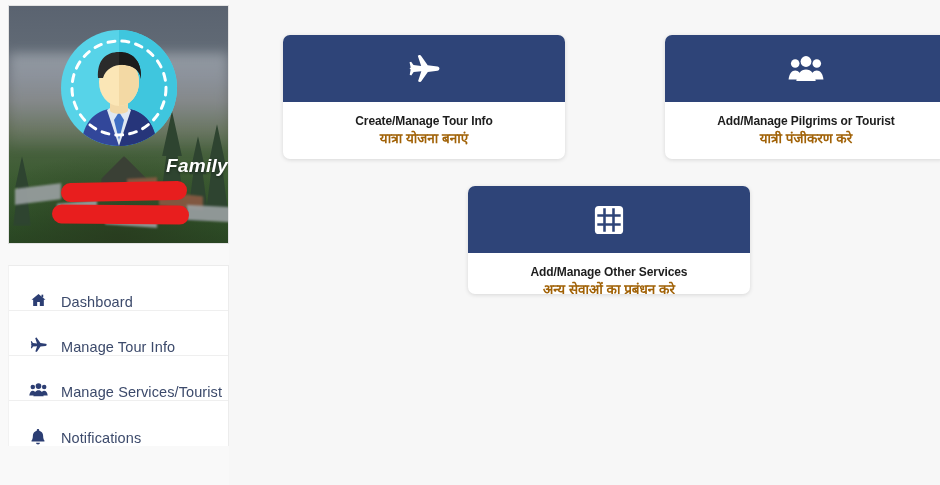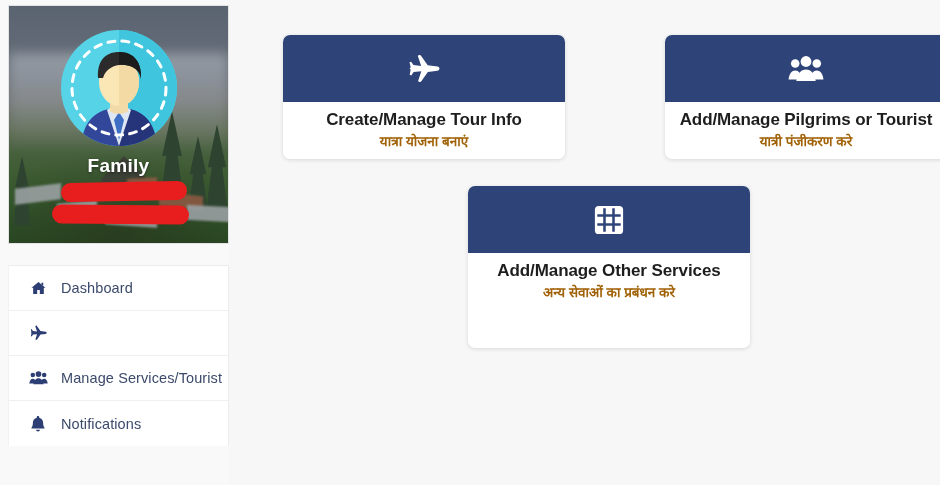--- a/index.html
+++ b/index.html
@@ -106,26 +106,27 @@
     width: 116px;
     height: 116px;
   }
   .avatar svg { display: block; width: 116px; height: 116px; }
 
   .profile-name {
     position: absolute;
     left: 0;
     top: 149px;
     width: 100%;
-    text-align: center;
+    text-align: right;
     color: #ffffff;
     font-size: 19px;
     font-weight: bold;
     letter-spacing: 0.3px;
     text-shadow: 0 1px 3px rgba(0,0,0,0.45);
+    font-style: italic;
   }
   .profile-sub {
     position: absolute;
     left: 0;
     top: 176px;
     width: 100%;
     text-align: center;
     color: #ffffff;
     font-size: 15px;
     font-weight: bold;
@@ -157,21 +158,21 @@
     top: 265px;
     width: 221px;
     background: #ffffff;
     border-top: 1px solid #ececec;
     border-left: 1px solid #f2f2f2;
     border-right: 1px solid #ececec;
     box-sizing: border-box;
   }
   .menu-item {
     display: flex;
-    align-items: center;
+    align-items: flex-end;
     height: 45px;
     padding-left: 18px;
     box-sizing: border-box;
     border-bottom: 1px solid #efefef;
     cursor: pointer;
   }
   .menu-item:last-child { border-bottom: none; }
   .menu-icon {
     width: 22px;
     height: 20px;
@@ -217,37 +218,37 @@
   .card-header svg { display: block; }
   .card-body {
     height: 57px;
     display: flex;
     flex-direction: column;
     align-items: center;
     justify-content: center;
     padding: 0 6px;
   }
   .card-title {
-    font-size: 17px;
+    font-size: 12px;
     font-weight: bold;
     color: #1d1d1d;
     letter-spacing: -0.1px;
     line-height: 1.35;
   }
   .card-subtitle {
     font-size: 13.5px;
     font-weight: bold;
     color: #a16207;
     line-height: 1.35;
     margin-top: 1px;
   }
 
   #card-tour     { left: 54px;  top: 35px;  width: 282px; height: 124px; }
   #card-pilgrims { left: 436px; top: 35px;  width: 282px; height: 124px; }
-  #card-services { left: 239px; top: 186px; width: 282px; height: 162px; }
+  #card-services { left: 239px; top: 186px; width: 282px; height: 108px; }
 </style>
 </head>
 <body>
 
 <div class="sidebar">
 
   <div class="profile-card">
     <div class="profile-photo">
       <div class="photo-fog"></div>
       <div class="hut-dark"></div>
@@ -311,20 +312,21 @@
       </span>
       <span class="menu-label">Dashboard</span>
     </div>
 
     <div class="menu-item">
       <span class="menu-icon">
         <svg width="19" height="18" viewBox="0 0 24 24" fill="currentColor">
           <path d="M21.5 10.2 L14.6 9.3 L9.9 2.6 C9.6 2.2 9.1 2 8.7 2.2 L7.6 2.7 L10 9.9 L4.6 9.2 L2.9 6.8 L1.8 7.2 L2.6 10.9 L1.8 11.6 L2.6 12.4 L1.9 16.1 L3 16.5 L4.7 14.1 L10.1 13.5 L7.8 20.6 L8.9 21.1 C9.3 21.3 9.8 21.1 10.1 20.7 L14.7 14.1 L21.5 13.2 C22.3 13.1 22.9 12.5 22.9 11.7 C22.9 10.9 22.3 10.3 21.5 10.2 Z"></path>
         </svg>
       </span>
+      <span class="menu-label">Manage Tour Info</span>
     </div>
 
     <div class="menu-item">
       <span class="menu-icon">
         <svg width="19" height="16" viewBox="0 0 26 20" fill="currentColor">
           <circle cx="5.2" cy="6" r="3.1"></circle>
           <circle cx="20.8" cy="6" r="3.1"></circle>
           <circle cx="13" cy="4.6" r="3.9"></circle>
           <path d="M0.4 17.5 C0.9 13.2 2.8 11 5.2 11 C7.6 11 9.5 13.2 10 17.5 Z"></path>
           <path d="M16 17.5 C16.5 13.2 18.4 11 20.8 11 C23.2 11 25.1 13.2 25.6 17.5 Z"></path>

